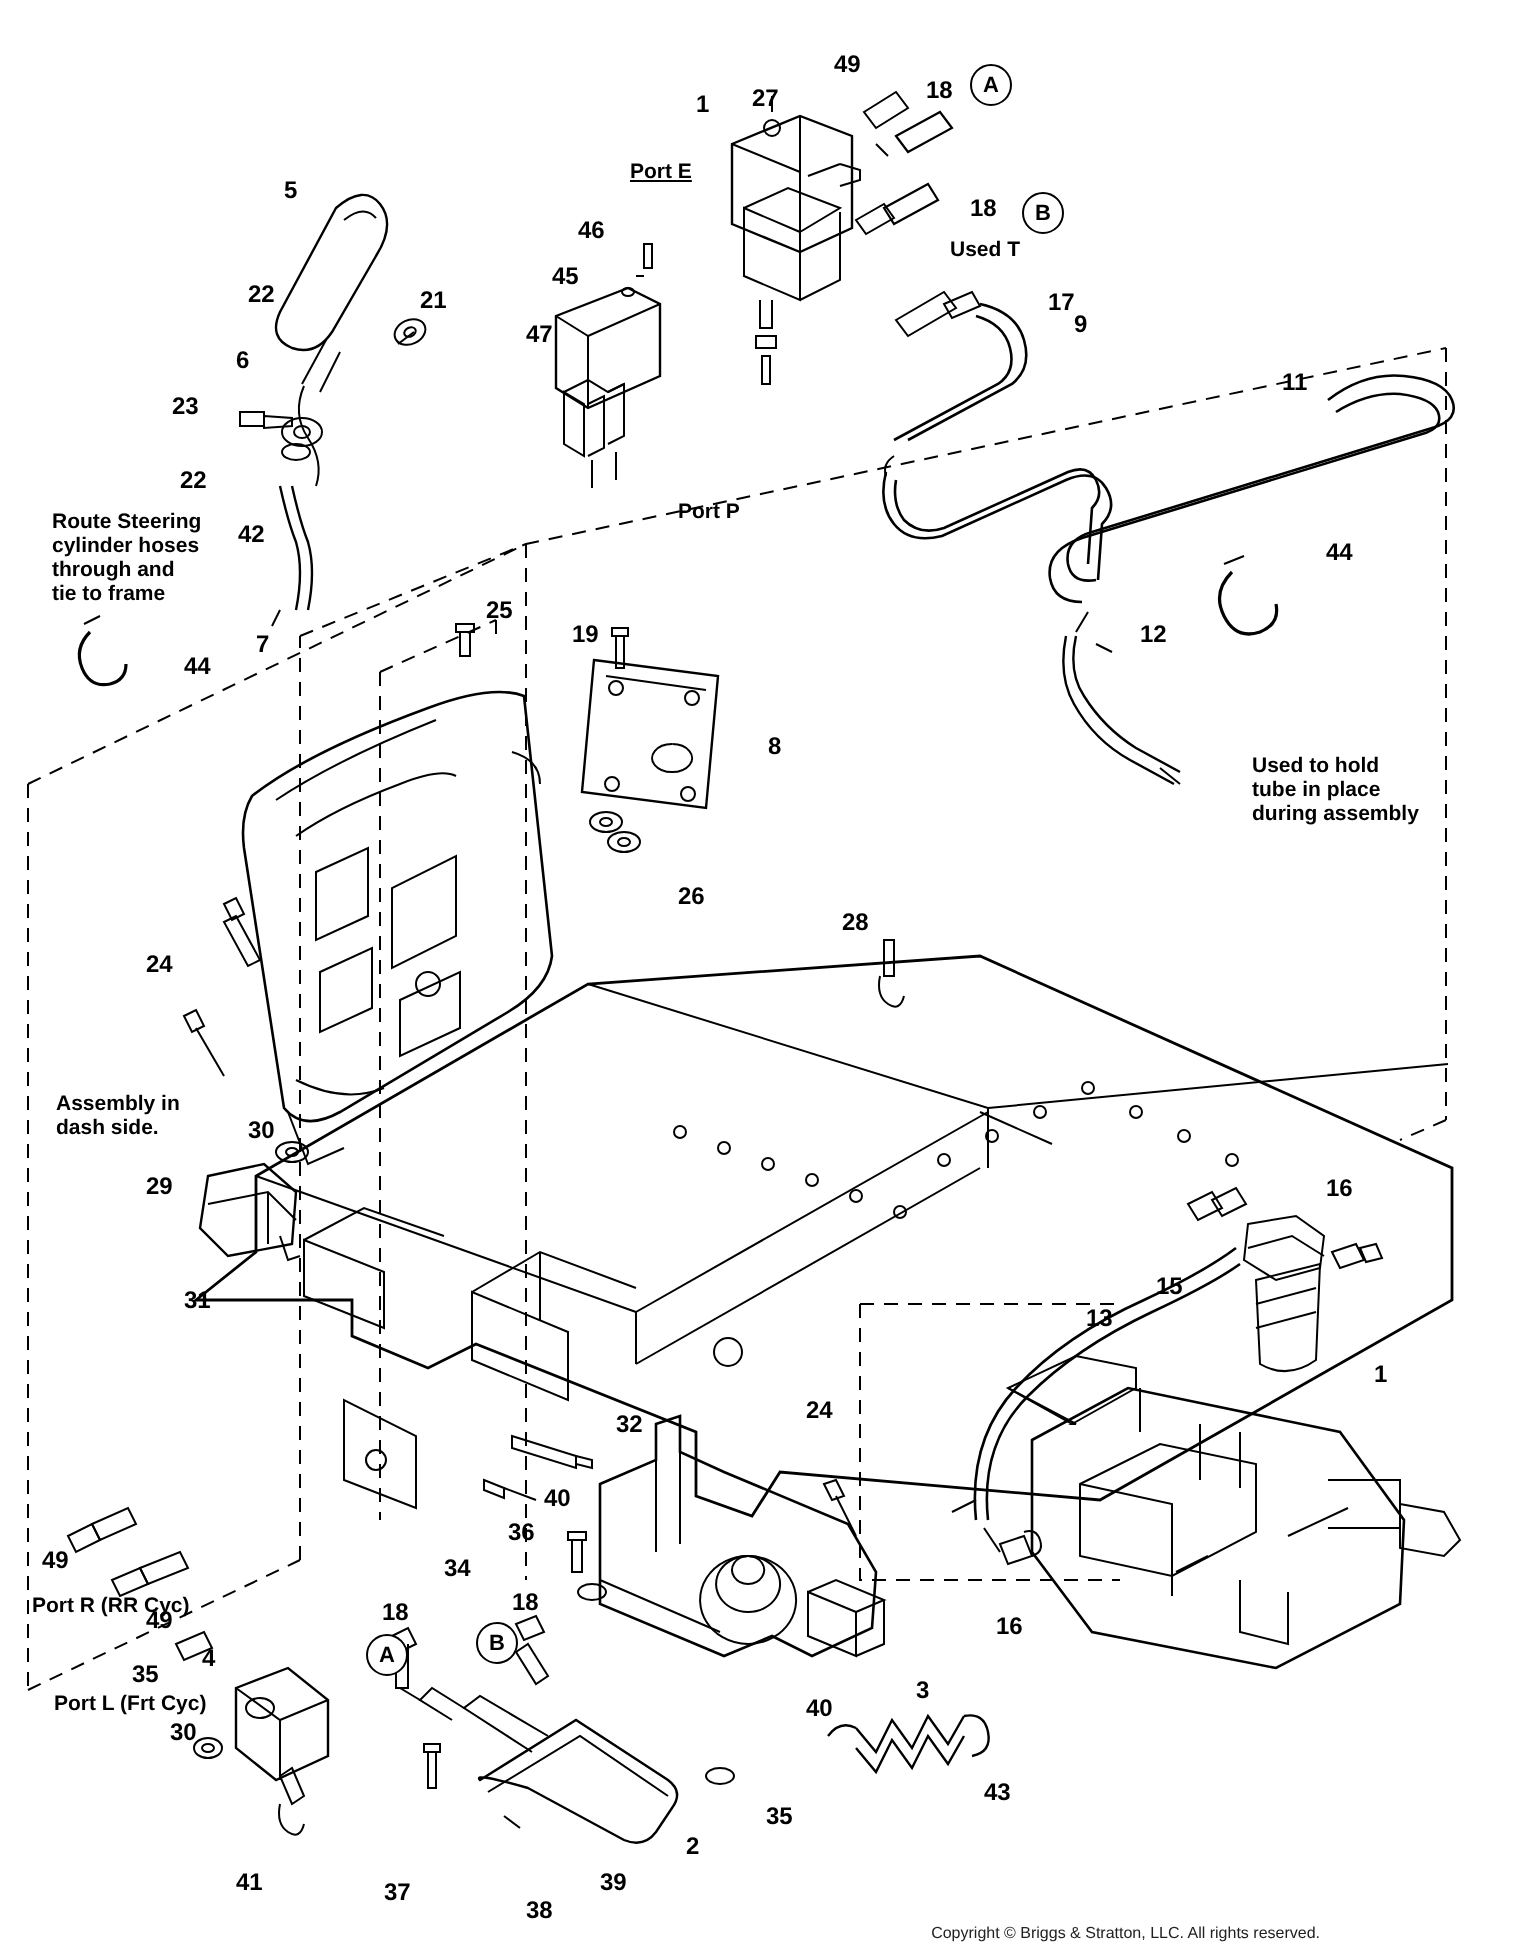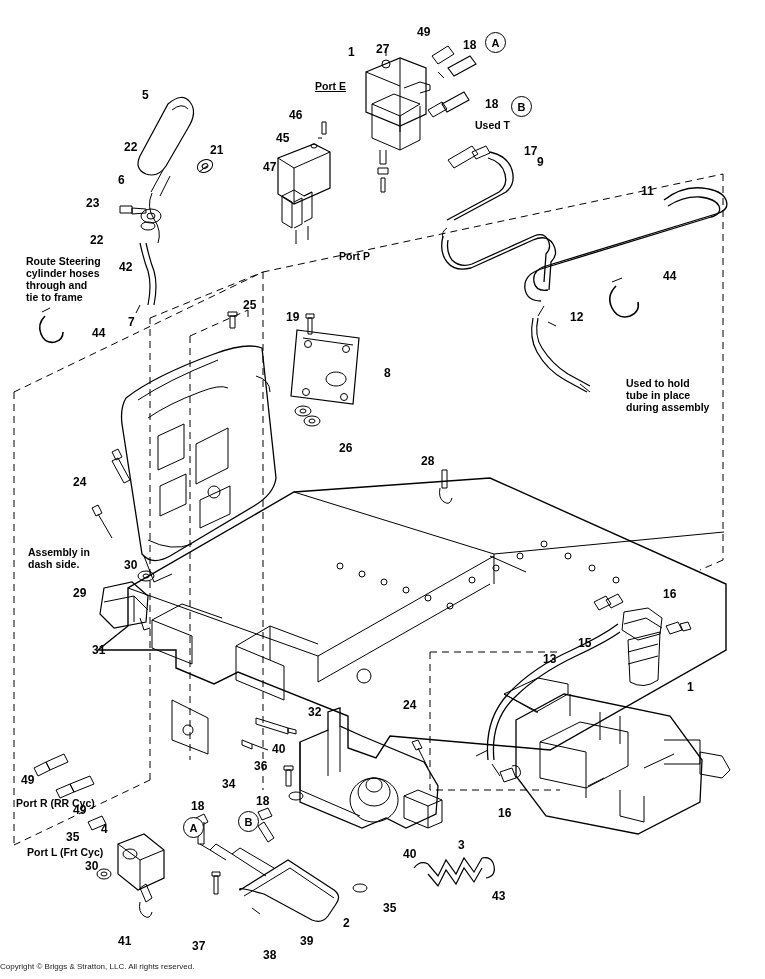--- a/index.html
+++ b/index.html
@@ -4,21 +4,21 @@
 <style>
   html,body{margin:0;padding:0;background:#ffffff;}
   body{width:765px;height:979px;position:relative;font-family:"Liberation Sans",sans-serif;color:#000;overflow:hidden;}
   #stage{position:absolute;left:0;top:0;width:765px;height:979px;}
   svg#art{position:absolute;left:0;top:0;width:765px;height:979px;}
   .lbl{position:absolute;font-size:12px;font-weight:bold;color:#000;white-space:nowrap;line-height:11px;}
   .note{position:absolute;font-size:10.5px;font-weight:bold;color:#000;line-height:12px;white-space:pre;}
   .port{position:absolute;font-size:10.5px;font-weight:bold;color:#000;white-space:nowrap;}
   .circ{position:absolute;width:19px;height:19px;border:1.4px solid #000;border-radius:50%;
         font-size:11px;font-weight:bold;display:flex;align-items:center;justify-content:center;background:#fff;}
-  .copy{position:absolute;left:0;top:962px;width:660px;text-align:left;font-size:8px;color:#222;}
+  .copy{position:absolute;left:0;top:962px;width:660px;text-align:right;font-size:8px;color:#222;}
   .wm{position:absolute;left:268px;top:467px;width:228px;height:42px;}
   .wm .band{position:absolute;left:0;top:0;width:228px;height:42px;background:#fff;border:2px solid #cfcfcf;border-radius:3px;}
   .wm .txt{position:absolute;left:0;top:11px;width:228px;text-align:center;font-size:14.5px;font-weight:bold;color:#cfcfcf;letter-spacing:.4px;}
   .wm .bolt{position:absolute;top:5px;width:16px;height:32px;background:#fff;border:2px solid #cfcfcf;border-radius:3px;}
 </style>
 </head>
 <body>
 
 <div id="stage">
 

